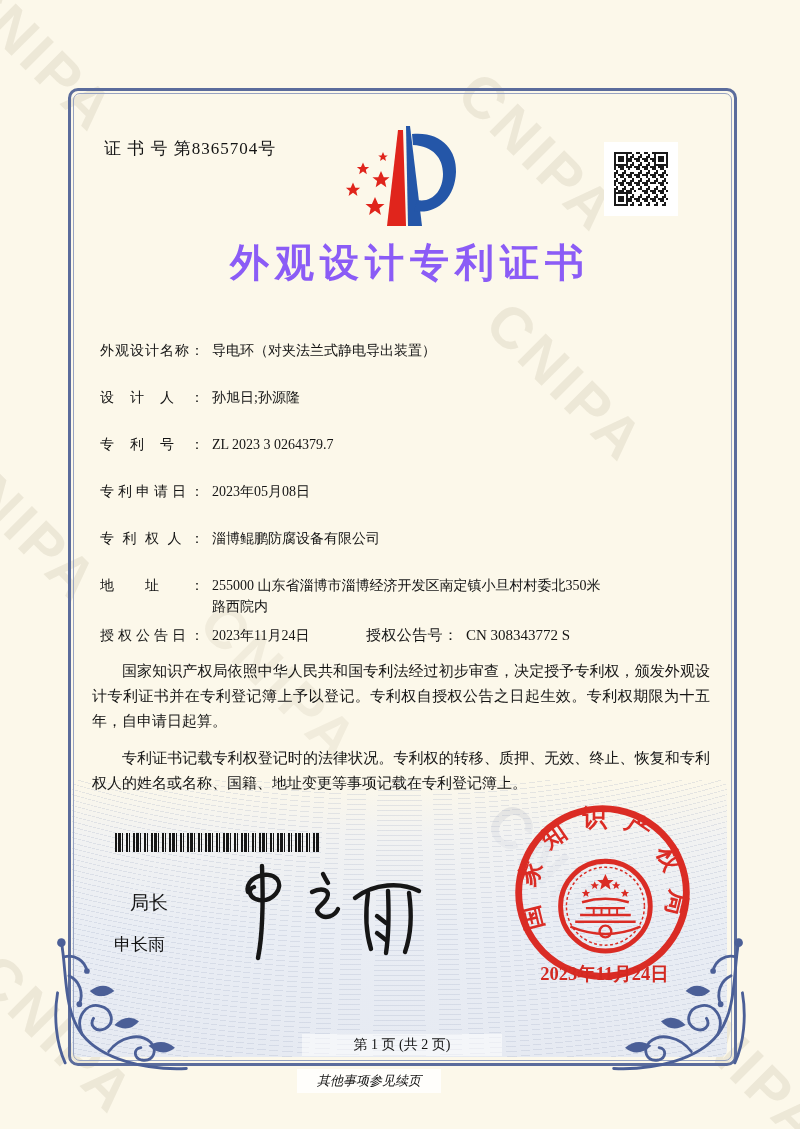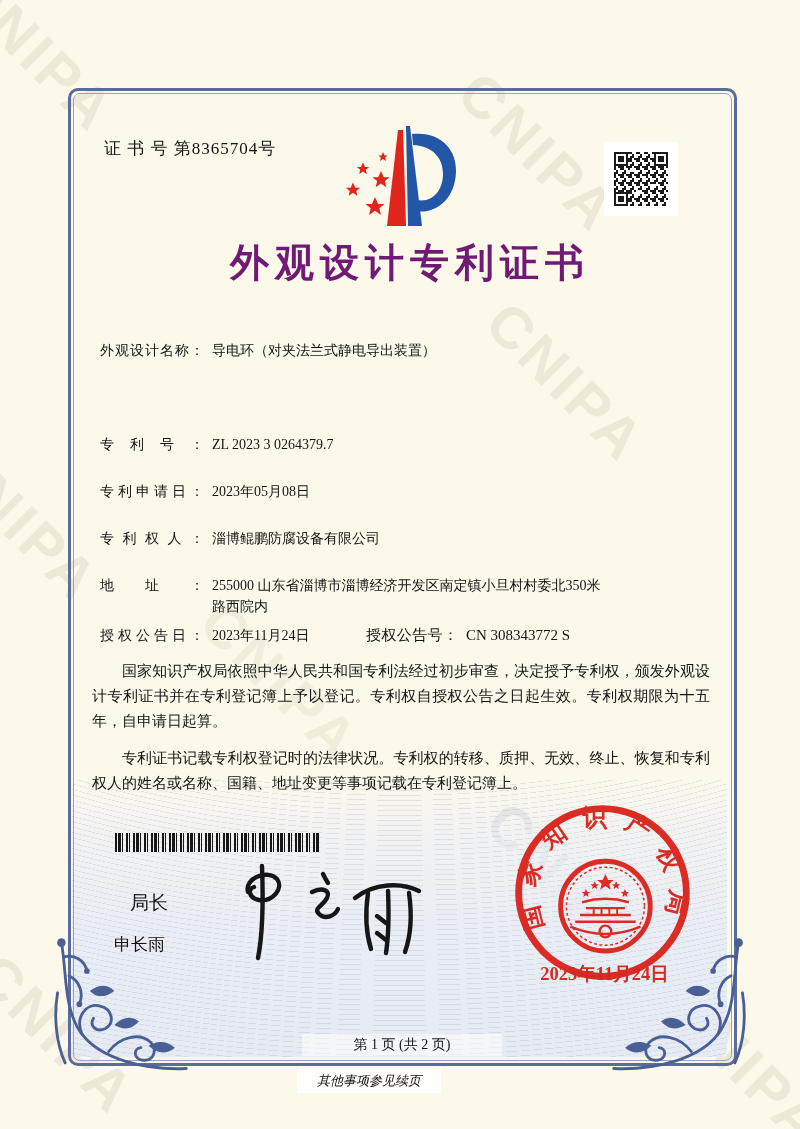--- a/index.html
+++ b/index.html
@@ -28,21 +28,21 @@
   .fl-left{left:46px;top:936px;}
   .fl-right{right:46px;top:936px;transform:scaleX(-1);}
 
   
   .cert-no{position:absolute;left:104px;top:137px;font-size:17px;letter-spacing:1px;}
   .logo{position:absolute;left:342px;top:124px;width:122px;height:112px;}
   .qr-box{position:absolute;left:604px;top:142px;width:74px;height:74px;background:#fff;
           display:flex;align-items:center;justify-content:center;}
   .qr-box svg{width:58px;height:58px;}
   .title{position:absolute;left:190px;top:236px;width:440px;text-align:center;
-         font-size:39px;font-weight:bold;letter-spacing:6px;color:#701a75;}
+         font-size:39px;font-weight:bold;letter-spacing:6px;color:#8b5cf6;}
 
   
   .frow{position:absolute;left:100px;display:flex;font-size:14px;line-height:21px;}
   .flab{flex:none;width:104px;text-align:justify;text-align-last:justify;}
   .fval{margin-left:8px;}
   .addr .fval{width:402px;}
   .frow2{position:absolute;left:366px;display:flex;font-size:15px;line-height:21px;}
   .frow2 .flab{width:92px;}
 
   
@@ -171,20 +171,24 @@
       </g>
     </svg>
   </div>
 
   <div class="title">外观设计专利证书</div>
 
   <div class="frow" style="top:340px">
     <span class="flab">外观设计名称：</span>
     <span class="fval">导电环（对夹法兰式静电导出装置）</span>
   </div>
+  <div class="frow" style="top:387px">
+    <span class="flab">设计人：</span>
+    <span class="fval">孙旭日;孙源隆</span>
+  </div>
   <div class="frow" style="top:434px">
     <span class="flab">专利号：</span>
     <span class="fval">ZL 2023 3 0264379.7</span>
   </div>
   <div class="frow" style="top:481px">
     <span class="flab">专利申请日：</span>
     <span class="fval">2023年05月08日</span>
   </div>
   <div class="frow" style="top:528px">
     <span class="flab">专利权人：</span>

